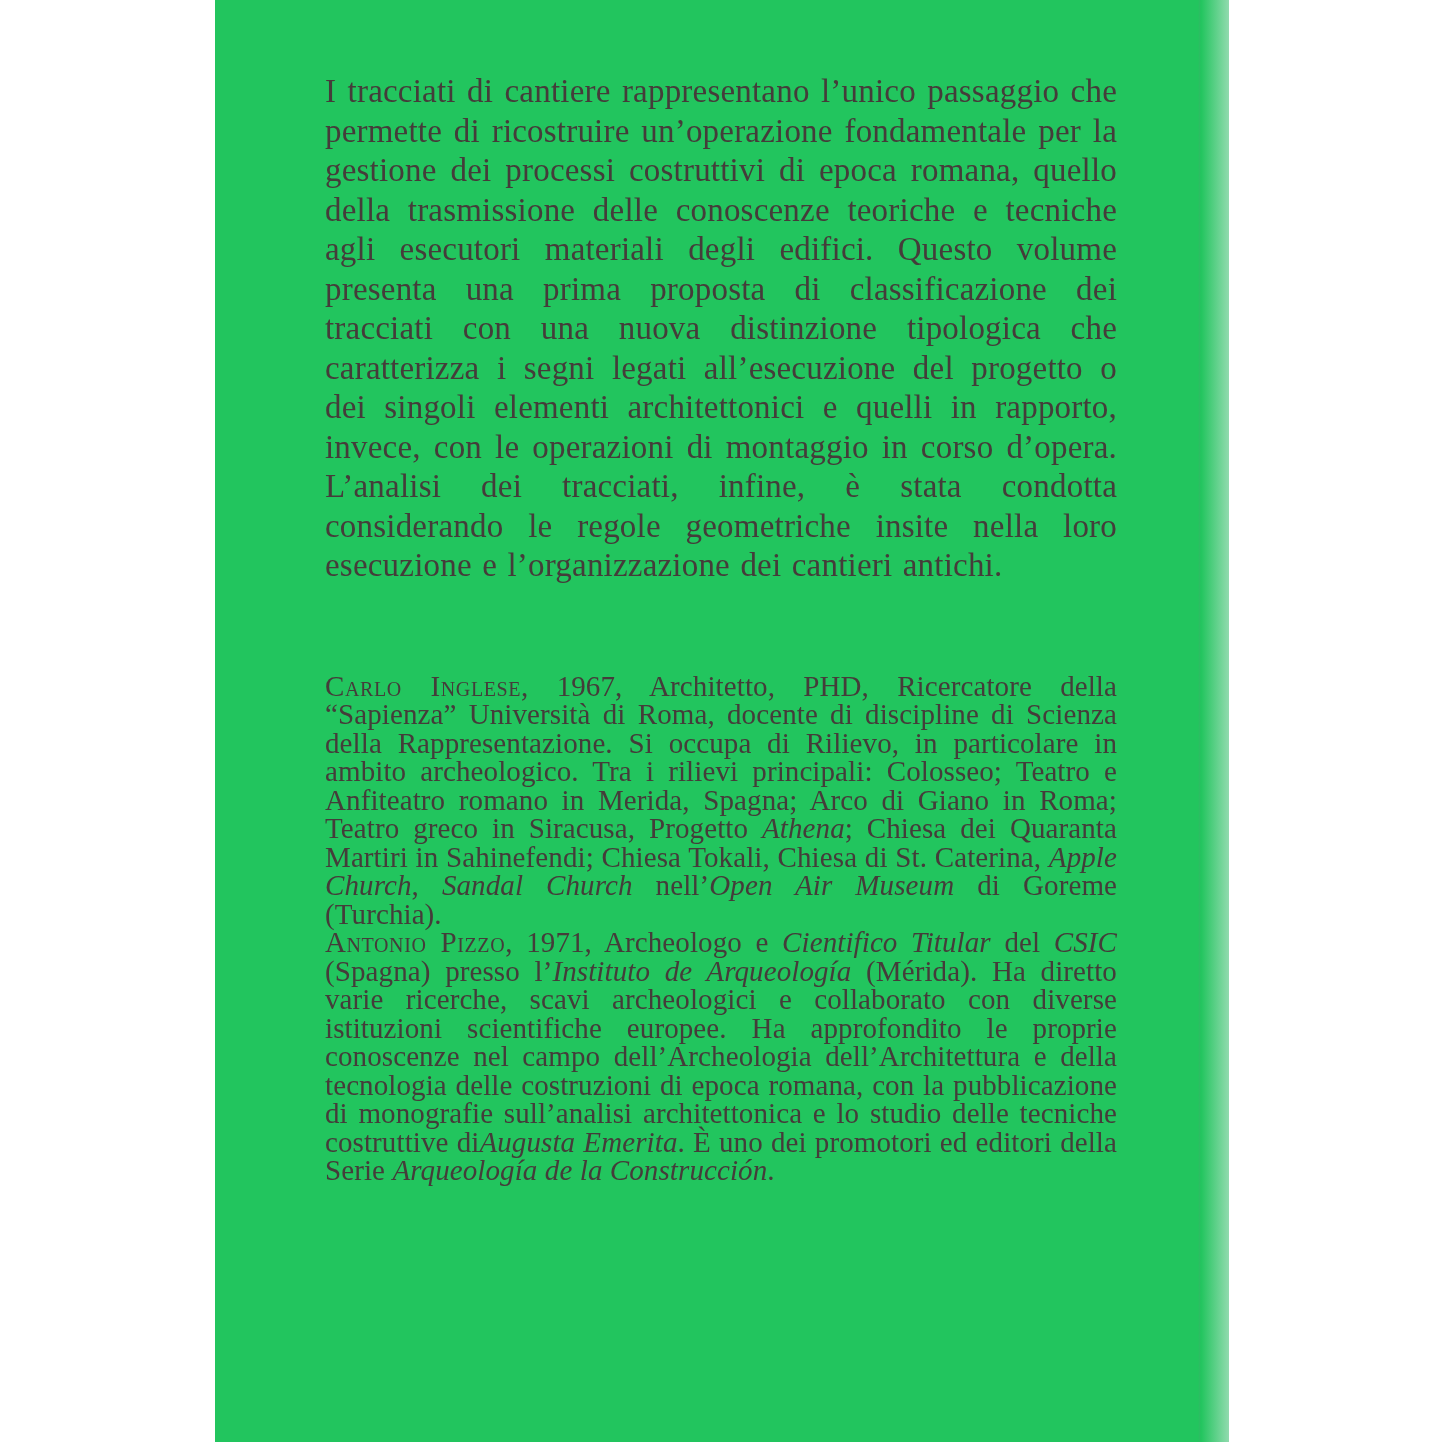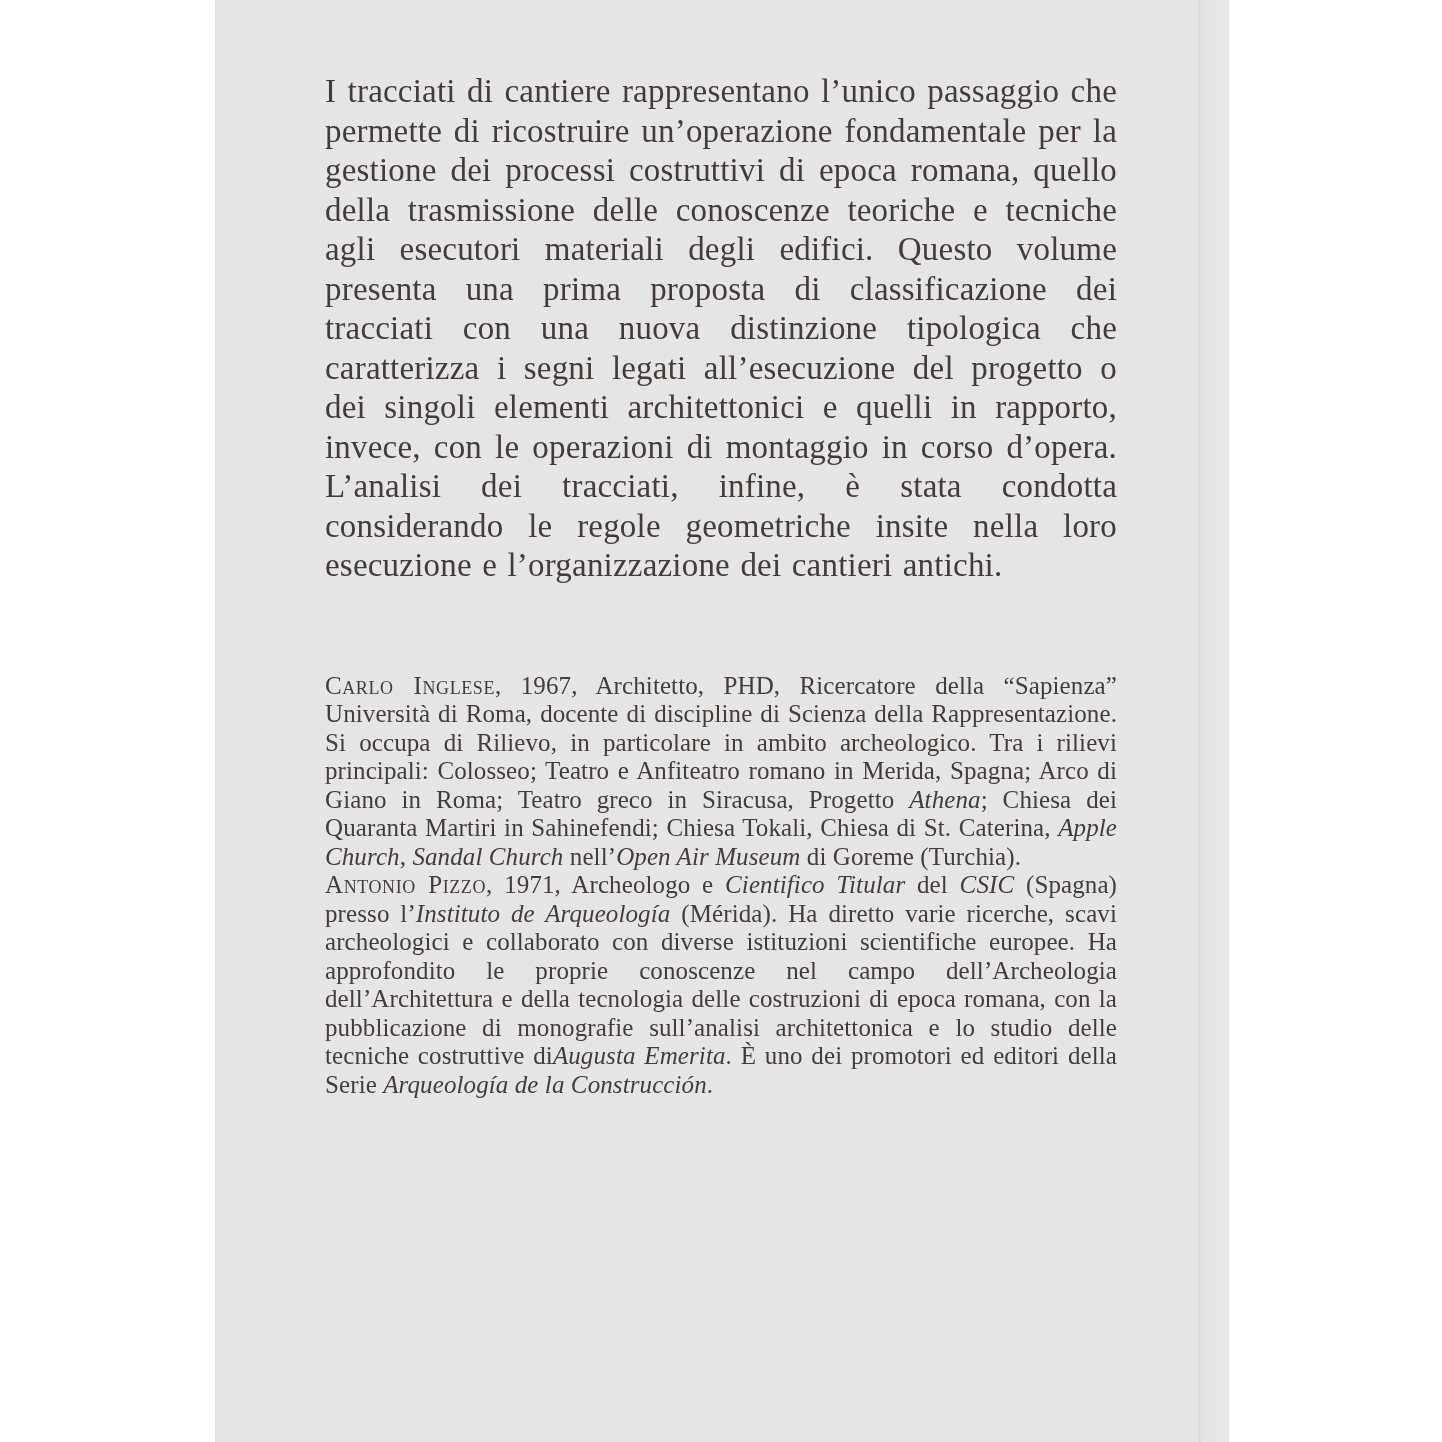--- a/index.html
+++ b/index.html
@@ -17,21 +17,21 @@
     height: 1442px;
     background: #ffffff;
   }
   
   .page {
     position: absolute;
     left: 215px;
     top: 0;
     width: 1014px;
     height: 1442px;
-    background: #e5e5e5;
+    background: #22c55e;
     color: #453c3a;
   }
   
   .page::after {
     content: "";
     position: absolute;
     top: 0;
     right: 28px;
     width: 3px;
     height: 100%;
@@ -55,21 +55,21 @@
   p { margin: 0; }
   .synopsis {
     margin-top: 72px;
     font-size: 33px;
     line-height: 39.5px;
     text-align: justify;
     letter-spacing: 0.2px;
     word-spacing: 2px;
   }
   .bio {
-    font-size: 25px;
+    font-size: 29px;
     line-height: 28.5px;
     text-align: justify;
     letter-spacing: 0.1px;
   }
   .bio-carlo { margin-top: 86px; }
   .bio-antonio { }
   .sc {
     font-variant: small-caps;
     letter-spacing: 0.6px;
   }

